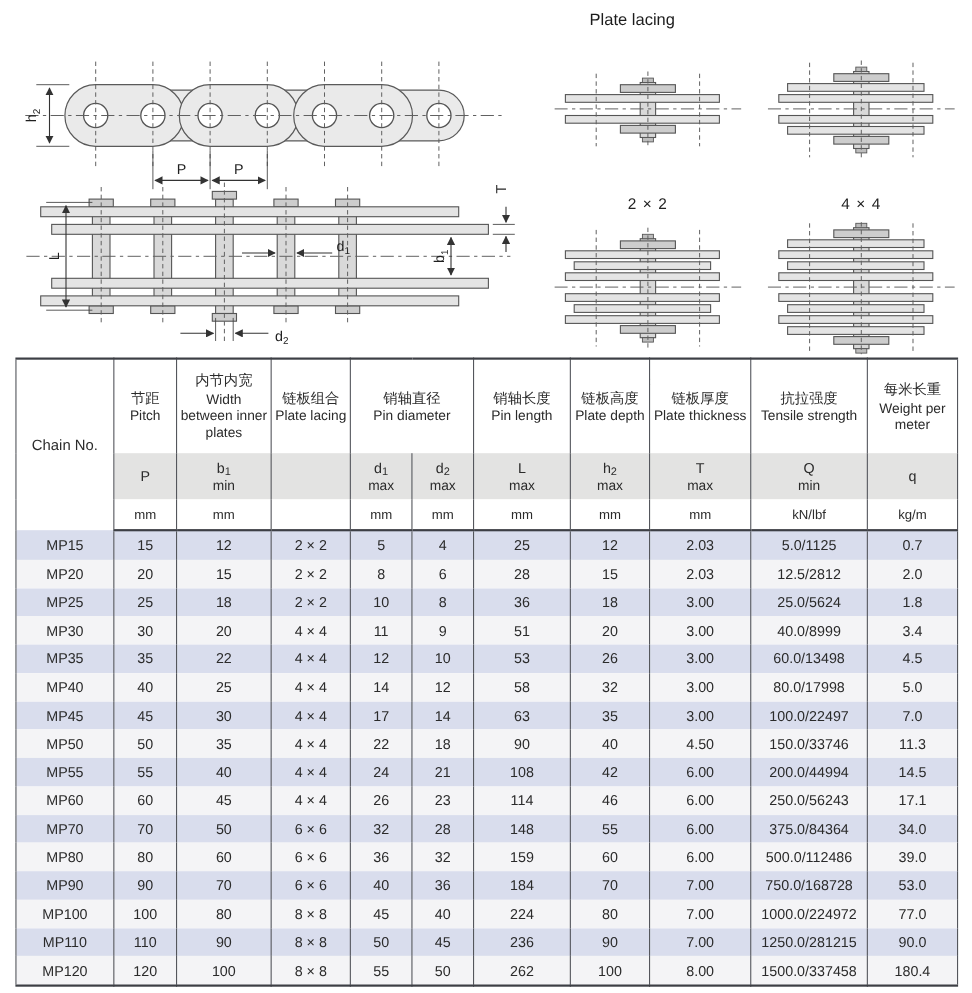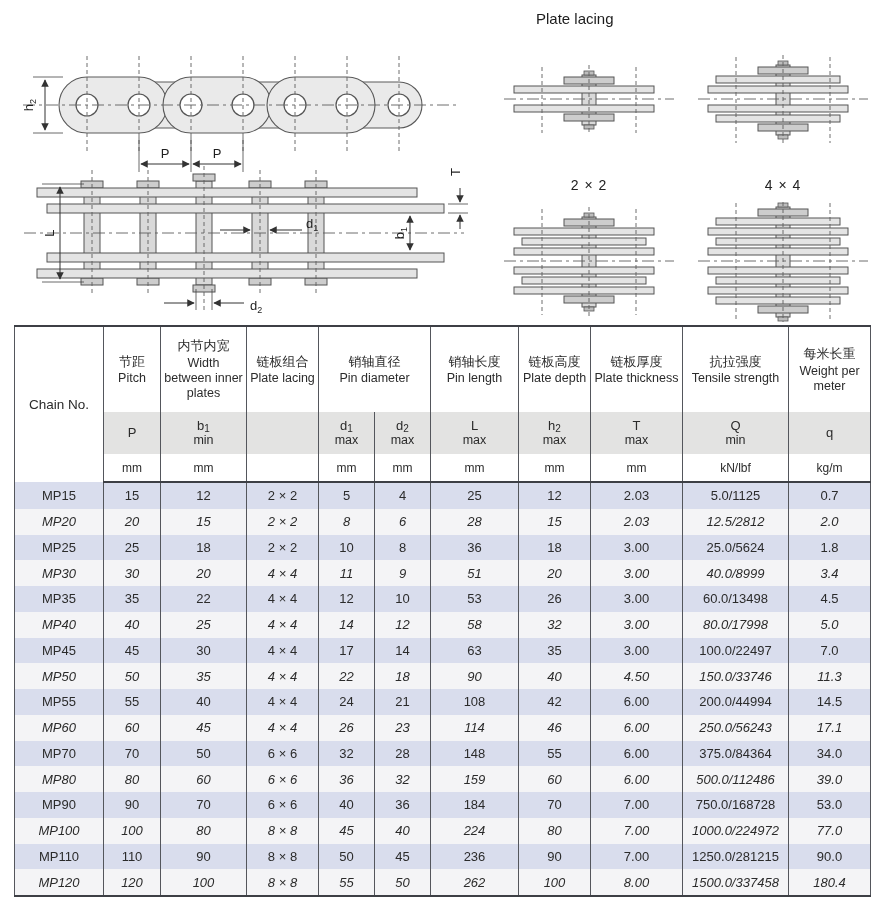--- a/index.html
+++ b/index.html
@@ -34,21 +34,21 @@
   tr.hrow2 th{height:42px;background:var(--band-gray,#e3e3e2);}
   tr.hrow3 th{height:27px;background:#ffffff;border-bottom:2px solid #3d3f45;font-size:12px;}
   th.chain-col{background:#ffffff;font-size:13.5px;margin-top:28px;}
   .zh{font-size:13px;line-height:1.35;}
   .en{font-size:12.5px;line-height:1.22;margin-top:1px;}
   .sym{font-size:13px;line-height:1.2;}
   .sym sub{font-size:10px;vertical-align:baseline;position:relative;top:2px;}
   .lim{font-size:12.5px;line-height:1.2;text-align:center;}
   tbody td{height:25.75px;font-size:13px;}
   tbody tr.rb{background:var(--stripe-blue,#d9dded);border-radius:13px;}
-  tbody tr.rg{background:var(--stripe-gray,#f4f4f6);font-style:italic;}
+  tbody tr.rg{background:var(--stripe-gray,#f4f4f6);}
 </style>
 </head>
 <body>
 
 <div class="canvas">
 
   <svg style="position:absolute;left:15px;top:30px" width="450" height="155" viewBox="0 0 450 155">
     <defs>
       <marker id="ar1" viewBox="0 0 10 10" refX="9" refY="5" markerWidth="7.5" markerHeight="7.5" orient="auto-start-reverse">
         <path d="M0 0 L10 5 L0 10 z" fill="#333"></path>

